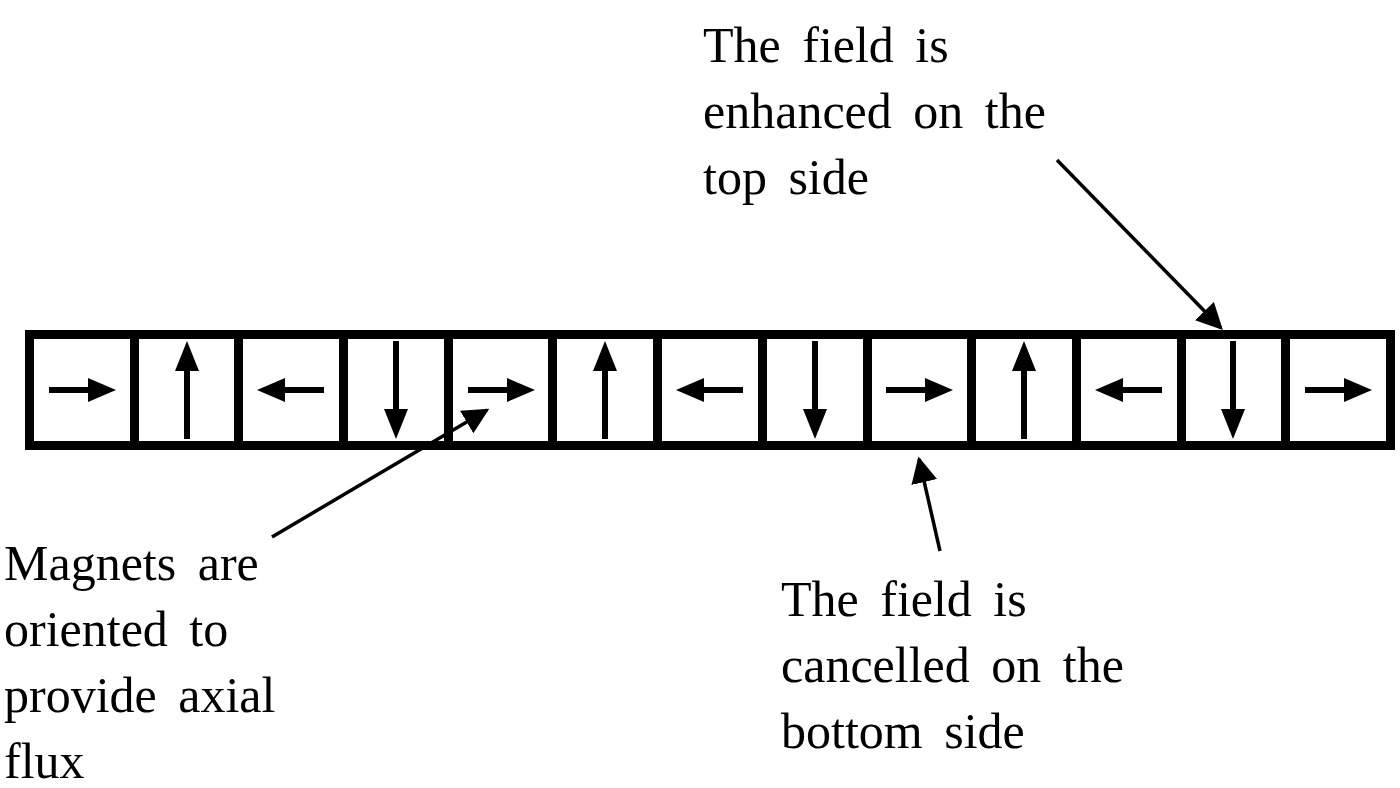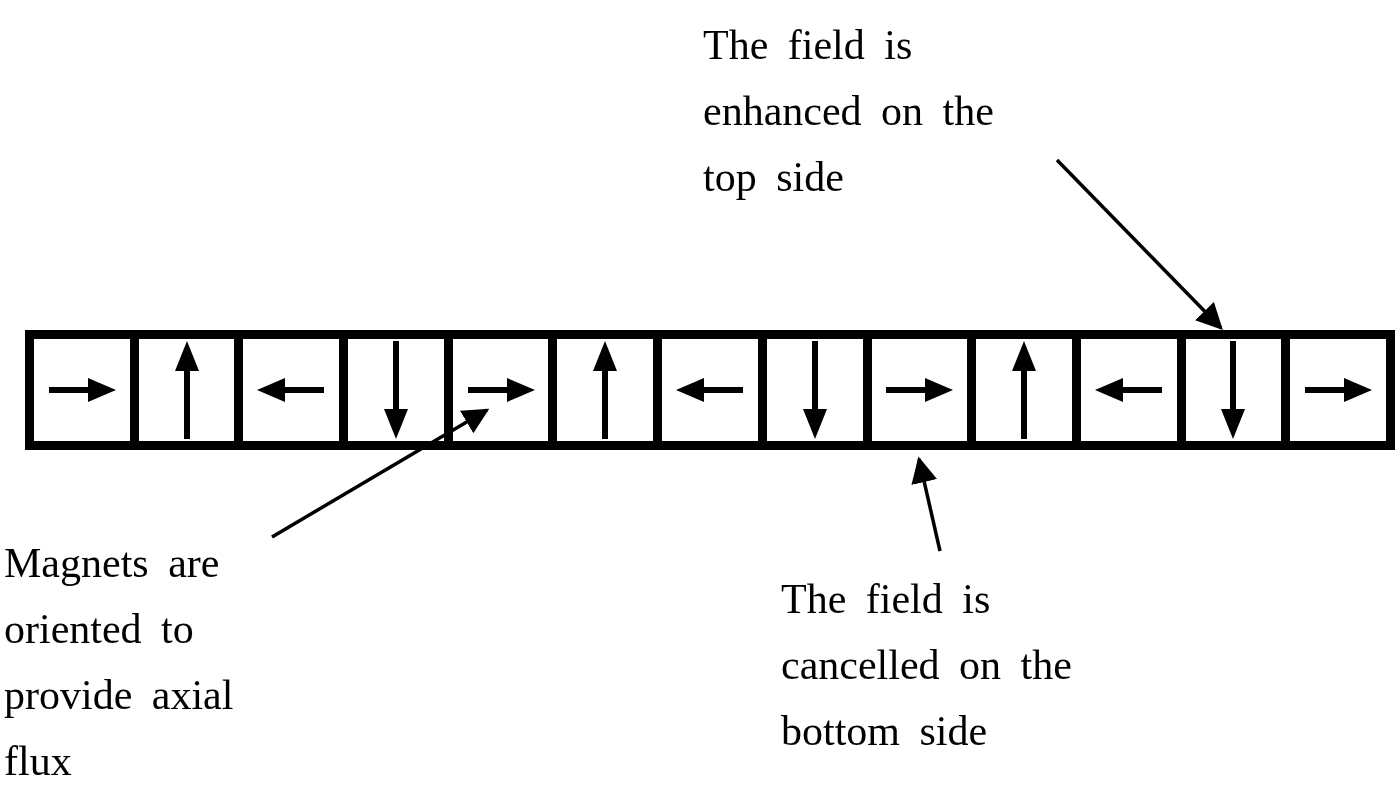--- a/index.html
+++ b/index.html
@@ -11,21 +11,21 @@
     height: 788px;
     position: relative;
     background: #ffffff;
     overflow: hidden;
     font-family: "Liberation Serif", serif;
     color: #000000;
   }
   .annotation {
     position: absolute;
     white-space: pre-wrap;
-    font-size: 42px;
+    font-size: 50px;
     line-height: 66px;
     word-spacing: 9px;
     color: #000000;
   }
   #annotation-enhanced { left: 703px; top: 12px; }
   #annotation-axial    { left: 4px;   top: 530px; }
   #annotation-cancelled{ left: 781px; top: 566px; }
 
   .magnet-bar {
     position: absolute;

